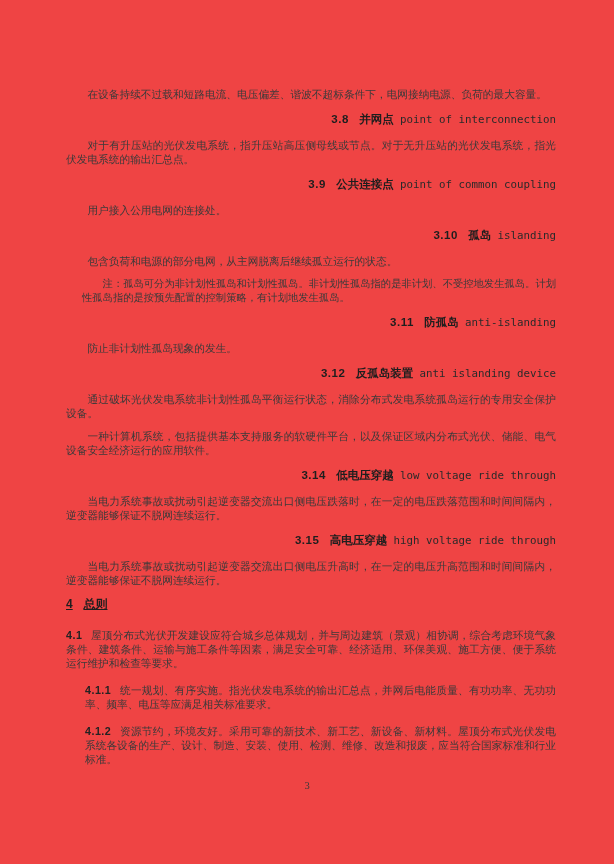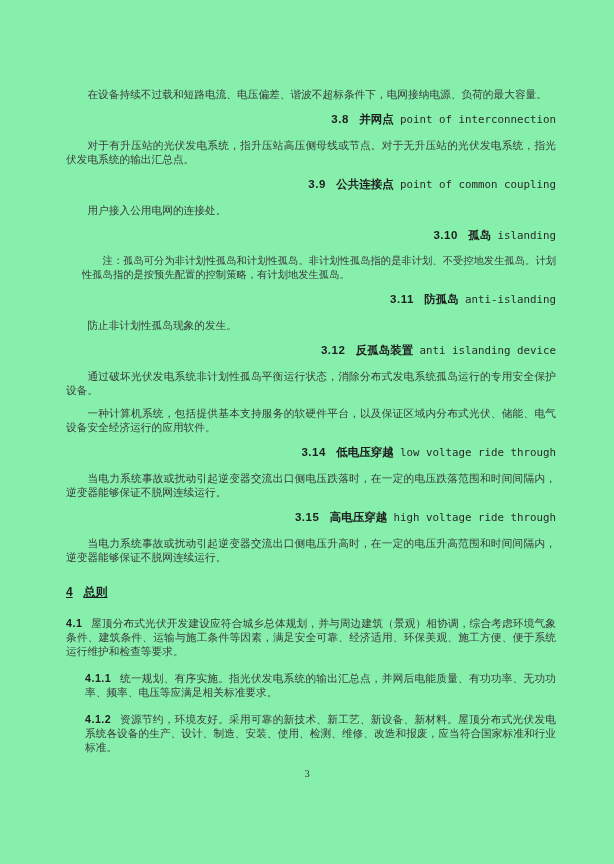--- a/index.html
+++ b/index.html
@@ -7,21 +7,21 @@
     padding: 0;
     width: 614px;
     height: 864px;
     background: #ffffff;
     overflow: hidden;
   }
   .page {
     box-sizing: border-box;
     width: 614px;
     height: 864px;
-    background: #86efac;
+    background: #ef4444;
     padding-top: 78px;
   }
   .content {
     width: 490px;
     margin-left: 66px;
     color: #333333;
     font-family: "Liberation Serif", "DejaVu Serif", serif;
   }
   .body-p {
     font-size: 10.7px;
@@ -50,21 +50,21 @@
   }
   .term .t-num { margin-right: 0.9em; letter-spacing: 0.5px; }
   .term .t-zh { margin-right: 0.55em; }
   .term .t-en {
     font-family: "DejaVu Sans Mono", "Liberation Mono", monospace;
     font-weight: normal;
     font-size: 10.8px;
     color: #2a2a2a;
   }
   .chapter {
-    margin: 21px 0 16px 0;
+    margin: 10px 0 16px 0;
     font-size: 12px;
     line-height: 15px;
     font-weight: bold;
     color: #1e1e1e;
     font-family: "Liberation Sans", "DejaVu Sans", sans-serif;
     text-decoration: underline;
   }
   .chapter .c-no { margin-right: 0.9em; }
   .clause {
     font-size: 10.7px;
@@ -106,20 +106,21 @@
     <p class="body-p">对于有升压站的光伏发电系统，指升压站高压侧母线或节点。对于无升压站的光伏发电系统，指光伏发电系统的输出汇总点。</p>
 
     <h3 class="term">
       <span class="t-num">3.9</span><span class="t-zh">公共连接点</span><span class="t-en">point of common coupling</span>
     </h3>
     <p class="body-p">用户接入公用电网的连接处。</p>
 
     <h3 class="term">
       <span class="t-num">3.10</span><span class="t-zh">孤岛</span><span class="t-en">islanding</span>
     </h3>
+    <p class="body-p">包含负荷和电源的部分电网，从主网脱离后继续孤立运行的状态。</p>
     <p class="note-p">注：孤岛可分为非计划性孤岛和计划性孤岛。非计划性孤岛指的是非计划、不受控地发生孤岛。计划性孤岛指的是按预先配置的控制策略，有计划地发生孤岛。</p>
 
     <h3 class="term">
       <span class="t-num">3.11</span><span class="t-zh">防孤岛</span><span class="t-en">anti-islanding</span>
     </h3>
     <p class="body-p">防止非计划性孤岛现象的发生。</p>
 
     <h3 class="term">
       <span class="t-num">3.12</span><span class="t-zh">反孤岛装置</span><span class="t-en">anti islanding device</span>
     </h3>

